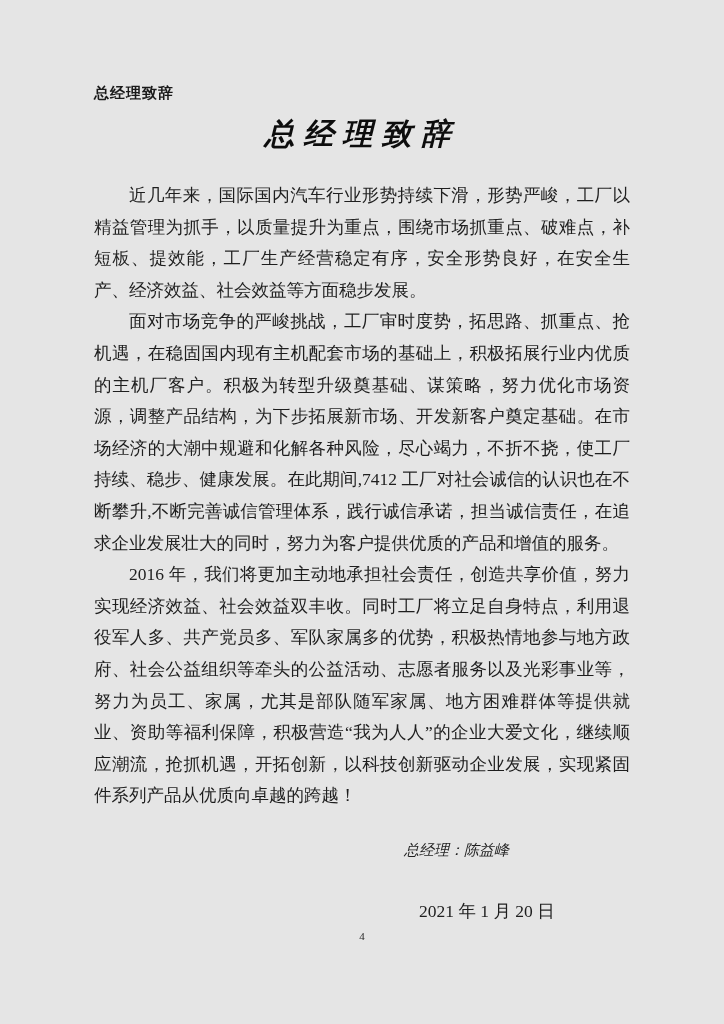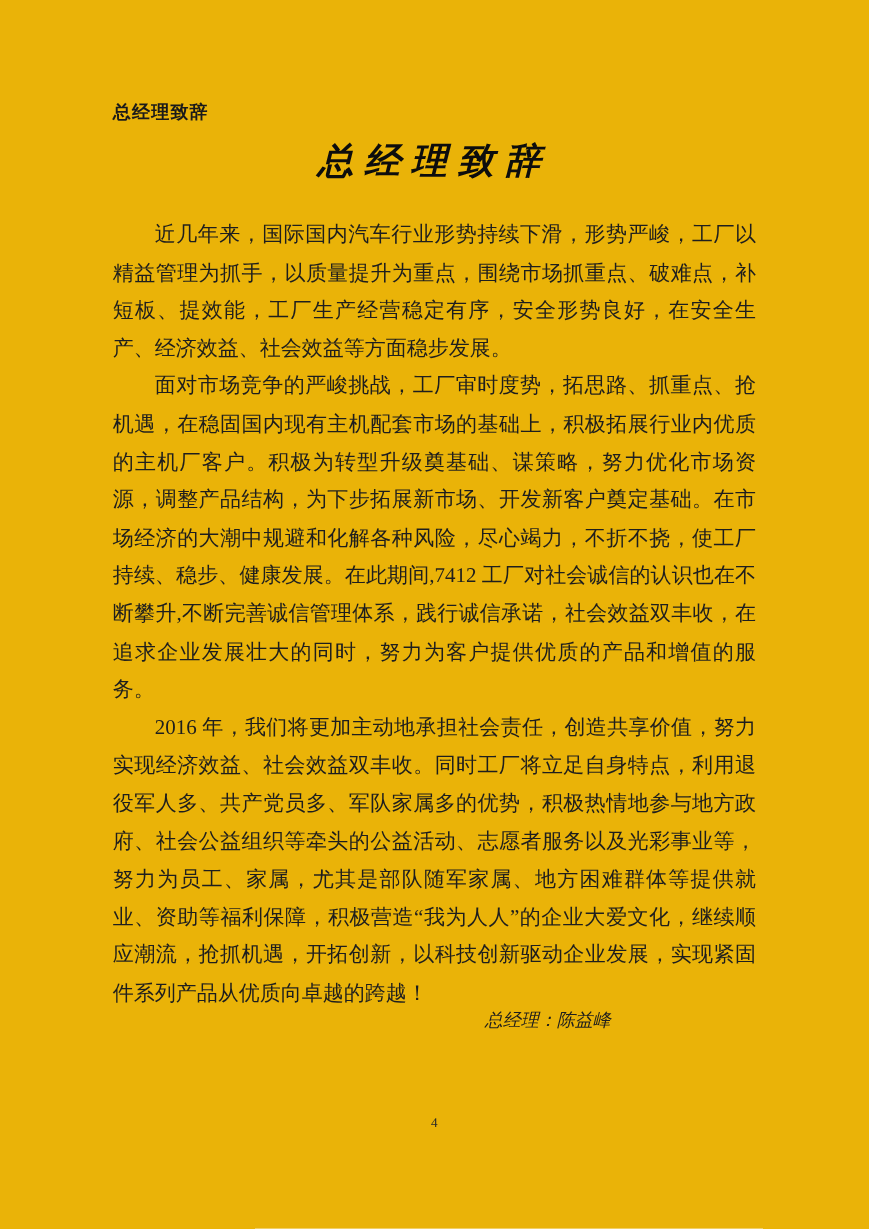--- a/index.html
+++ b/index.html
@@ -4,21 +4,21 @@
 <style>
   html, body {
     margin: 0;
     padding: 0;
     background: #ffffff;
   }
   .page {
     position: relative;
     width: 724px;
     height: 1024px;
-    background: #eab308;
+    background: #e5e5e5;
     color: #1e1e1e;
     font-family: "Liberation Serif", "DejaVu Serif", serif;
     overflow: hidden;
   }
   .header-label {
     position: absolute;
     left: 94px;
     top: 84px;
     font-family: "Liberation Sans", "DejaVu Sans", sans-serif;
     font-weight: 700;
@@ -88,22 +88,23 @@
 <body>
 
 <div class="page">
 
   <div class="header-label">总经理致辞</div>
 
   <h1 class="doc-title">总经理致辞</h1>
 
   <div class="doc-body">
     <p>近几年来，国际国内汽车行业形势持续下滑，形势严峻，工厂以精益管理为抓手，以质量提升为重点，围绕市场抓重点、破难点，补短板、提效能，工厂生产经营稳定有序，安全形势良好，在安全生产、经济效益、社会效益等方面稳步发展。</p>
-    <p>面对市场竞争的严峻挑战，工厂审时度势，拓思路、抓重点、抢机遇，在稳固国内现有主机配套市场的基础上，积极拓展行业内优质的主机厂客户。积极为转型升级奠基础、谋策略，努力优化市场资源，调整产品结构，为下步拓展新市场、开发新客户奠定基础。在市场经济的大潮中规避和化解各种风险，尽心竭力，不折不挠，使工厂持续、稳步、健康发展。在此期间,7412 工厂对社会诚信的认识也在不断攀升,不断完善诚信管理体系，践行诚信承诺，社会效益双丰收，在追求企业发展壮大的同时，努力为客户提供优质的产品和增值的服务。</p>
+    <p>面对市场竞争的严峻挑战，工厂审时度势，拓思路、抓重点、抢机遇，在稳固国内现有主机配套市场的基础上，积极拓展行业内优质的主机厂客户。积极为转型升级奠基础、谋策略，努力优化市场资源，调整产品结构，为下步拓展新市场、开发新客户奠定基础。在市场经济的大潮中规避和化解各种风险，尽心竭力，不折不挠，使工厂持续、稳步、健康发展。在此期间,7412 工厂对社会诚信的认识也在不断攀升,不断完善诚信管理体系，践行诚信承诺，担当诚信责任，在追求企业发展壮大的同时，努力为客户提供优质的产品和增值的服务。</p>
     <p>2016 年，我们将更加主动地承担社会责任，创造共享价值，努力实现经济效益、社会效益双丰收。同时工厂将立足自身特点，利用退役军人多、共产党员多、军队家属多的优势，积极热情地参与地方政府、社会公益组织等牵头的公益活动、志愿者服务以及光彩事业等，努力为员工、家属，尤其是部队随军家属、地方困难群体等提供就业、资助等福利保障，积极营造“我为人人”的企业大爱文化，继续顺应潮流，抢抓机遇，开拓创新，以科技创新驱动企业发展，实现紧固件系列产品从优质向卓越的跨越！</p>
   </div>
 
   <div class="signature-line">总经理：陈益峰</div>
 
+  <div class="date-line">2021 年 1 月 20 日</div>
 
   <div class="page-number">4</div>
 
 </div>
 
 </body></html>

